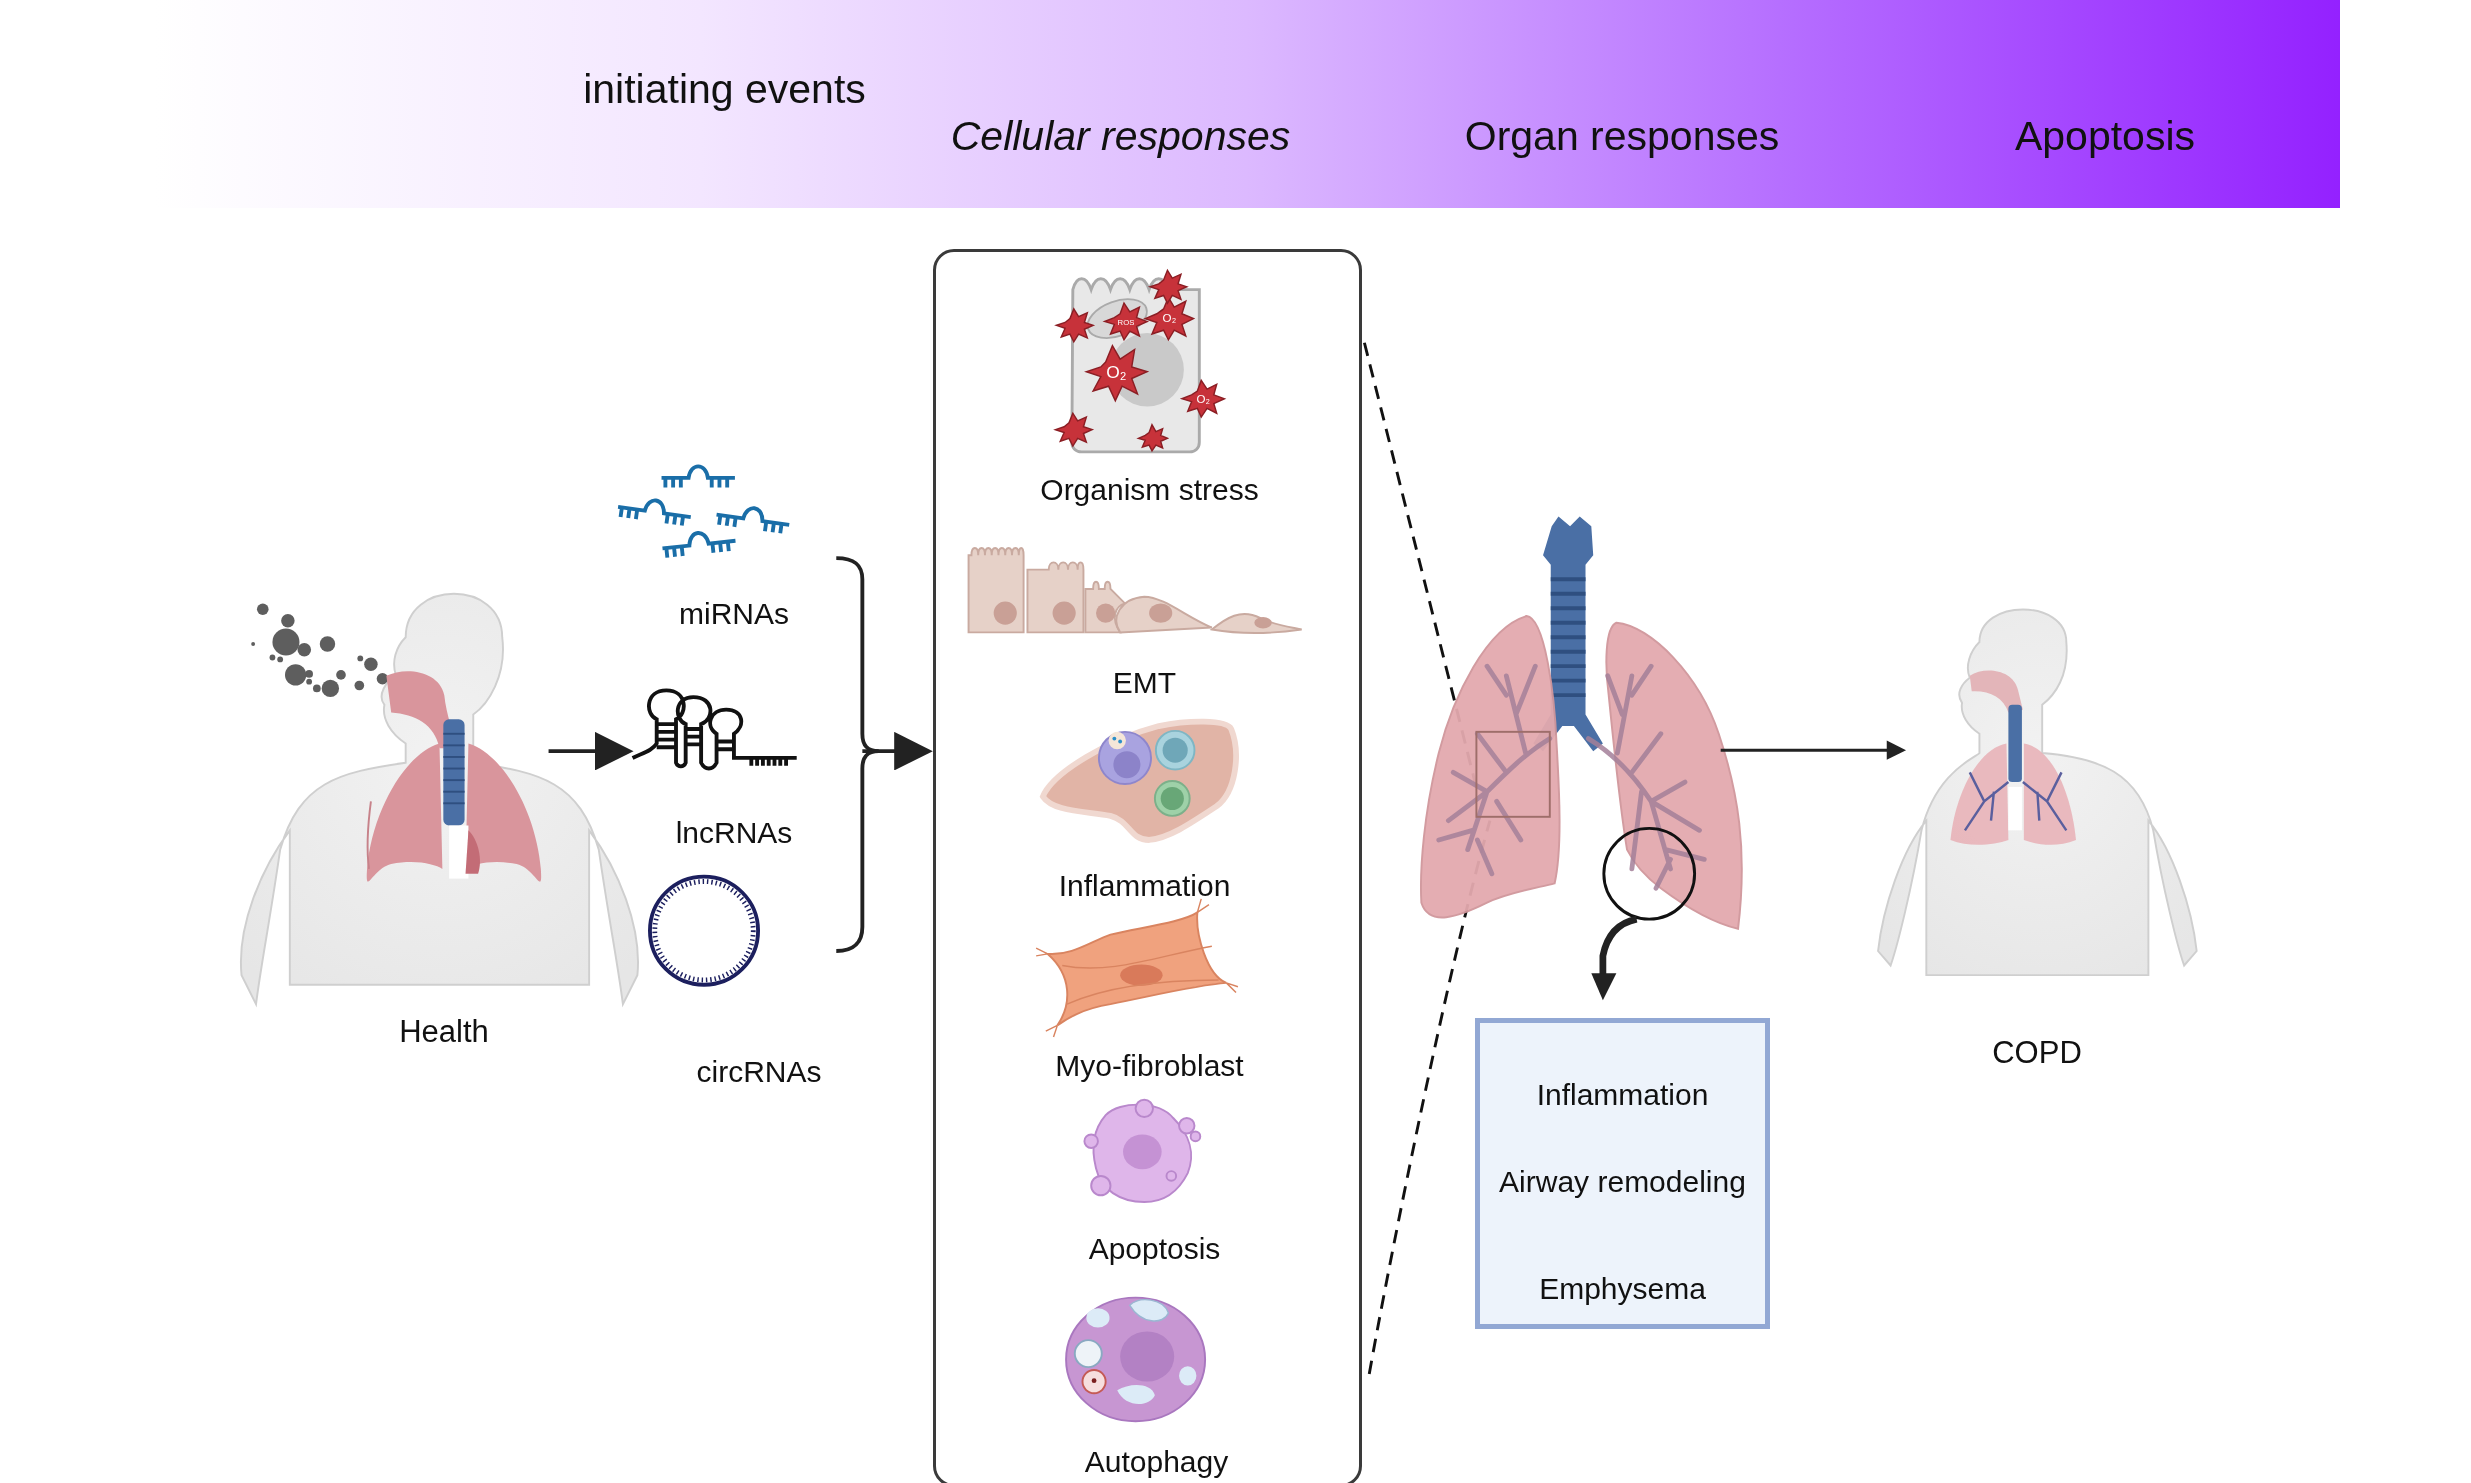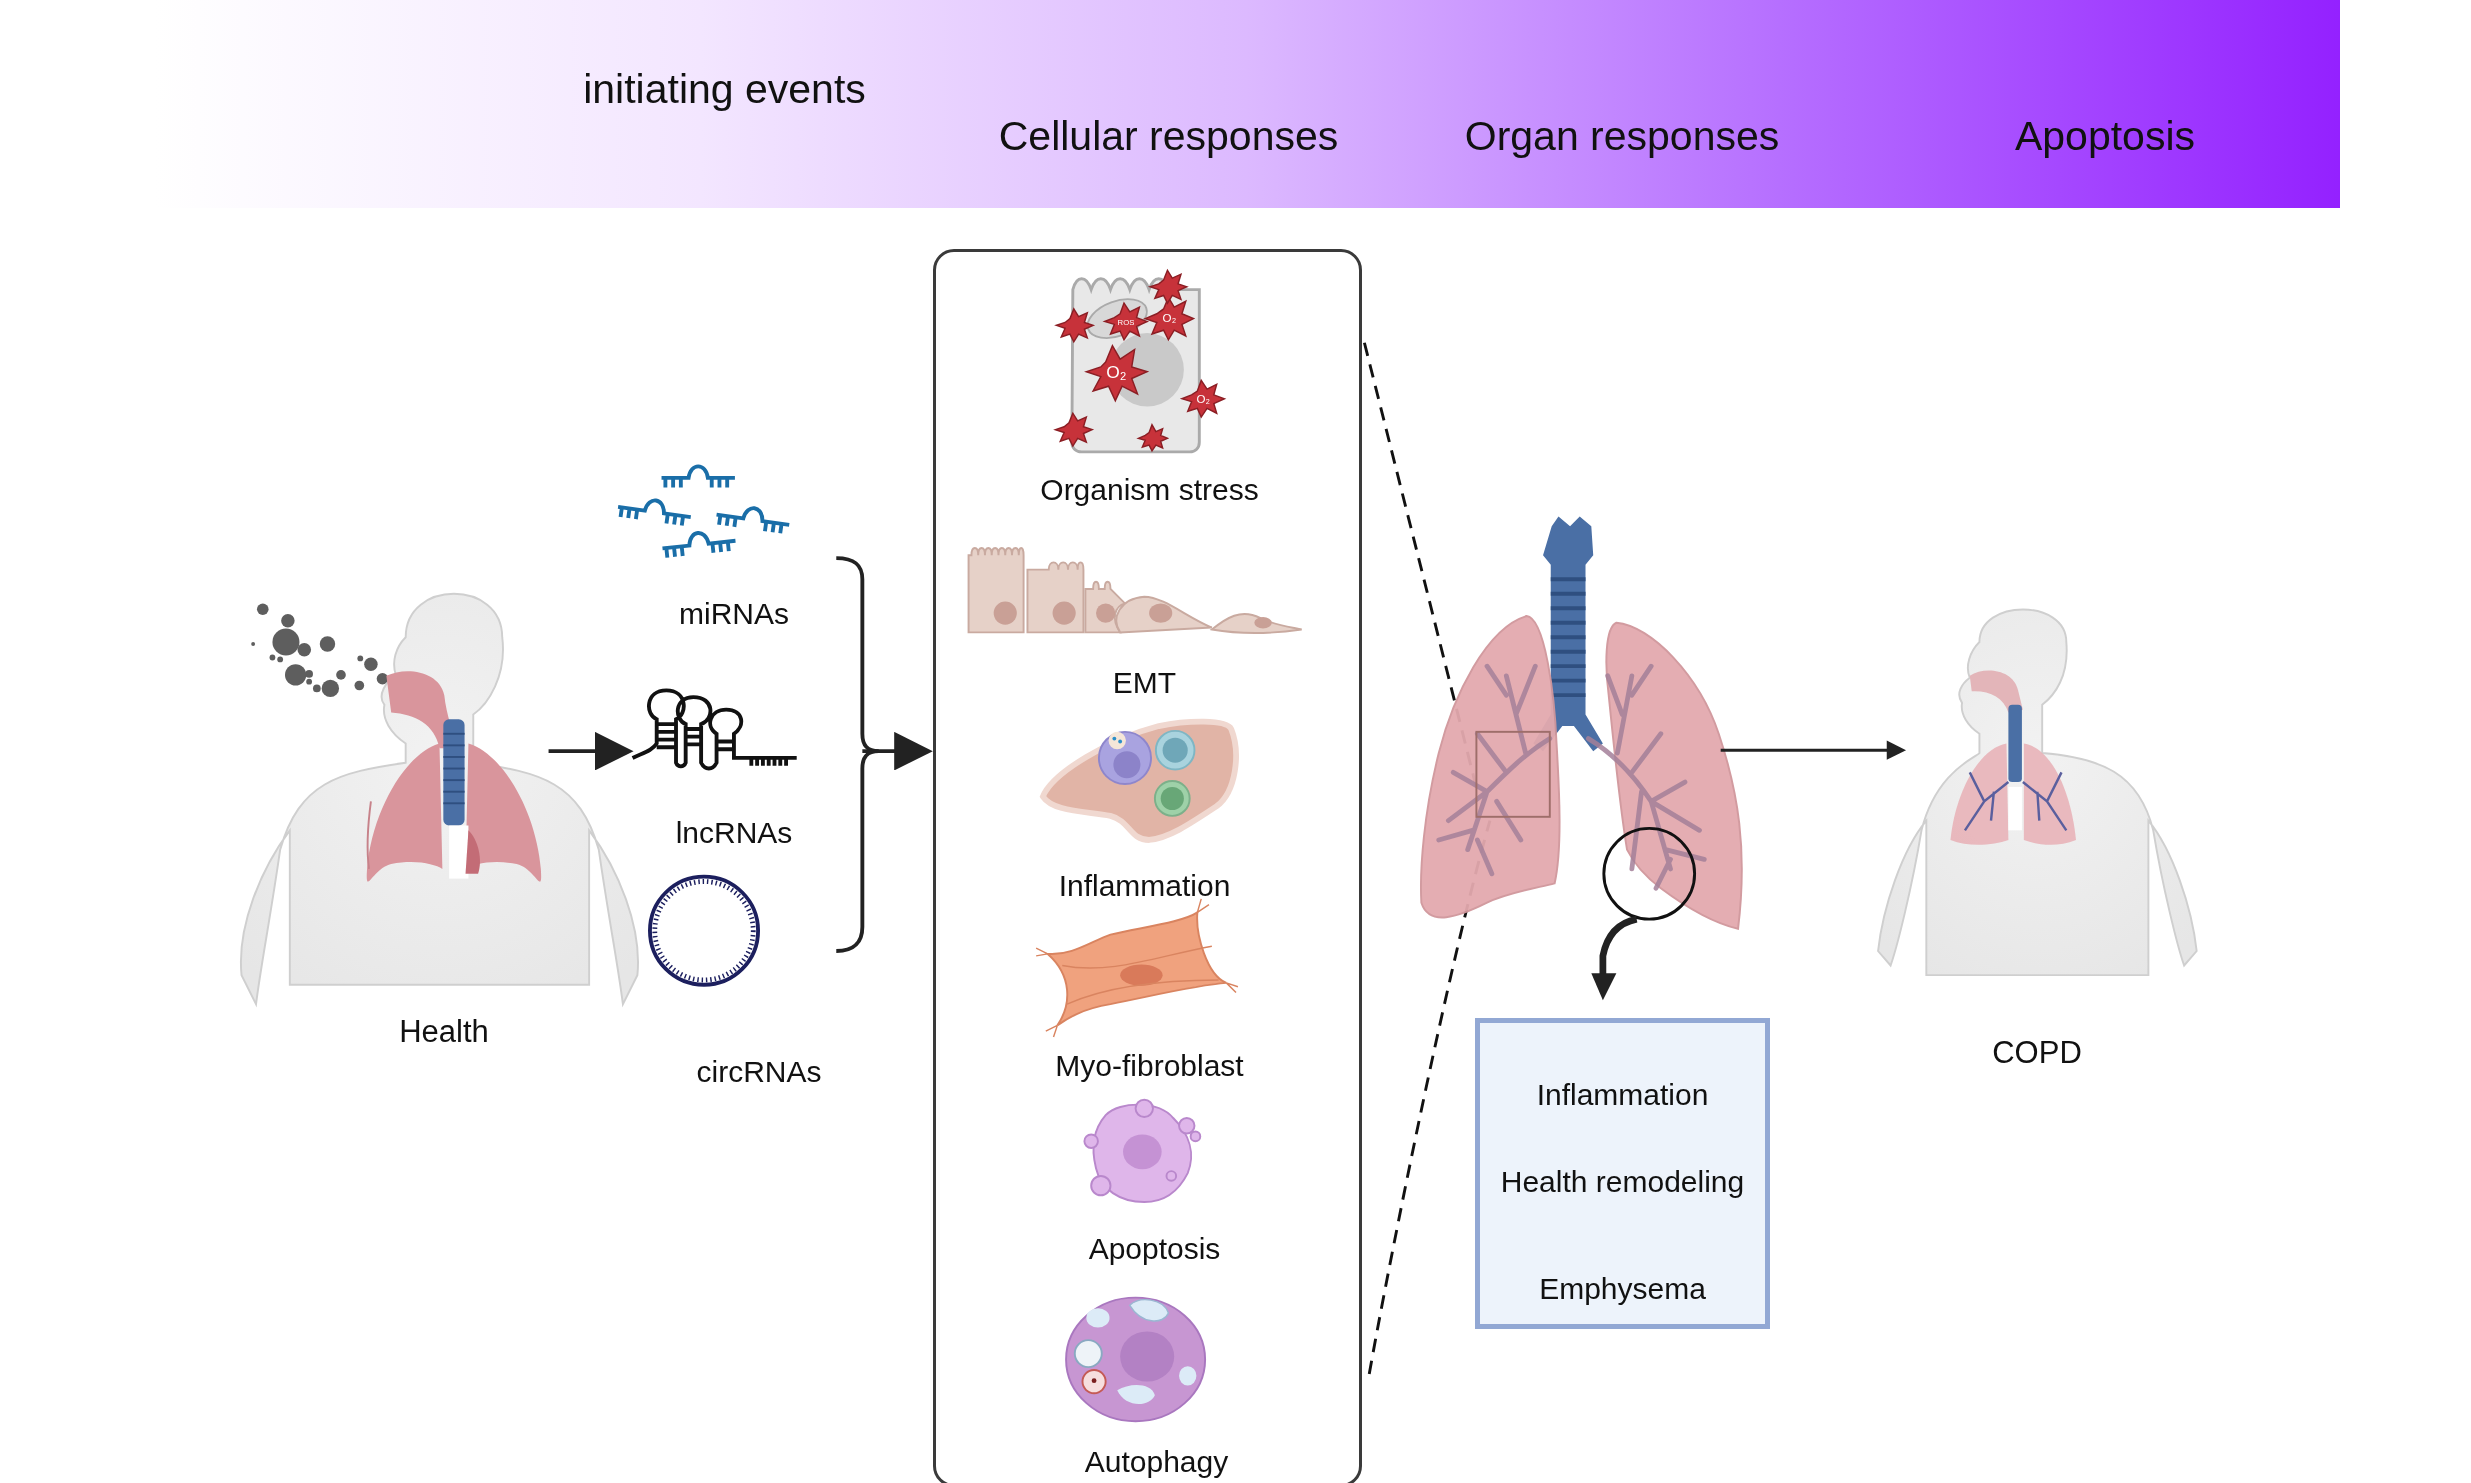--- a/index.html
+++ b/index.html
@@ -17,21 +17,21 @@
                  background:#edf3fb; border:5.8px solid #92a8d4; box-sizing:border-box; }
   .outcome-box .item { position:absolute; left:0; width:100%; text-align:center; font-size:30px; }
 </style>
 </head>
 <body>
 
 <div class="banner"></div>
 <div class="stage" style="left:541px; top:64px; width:367px;">
   <div>initiating events</div>
 </div>
-<div class="stage" style="left:956px; top:111px; width:425px;">Cellular responses</div>
+<div class="stage" style="left:908px; top:111px; width:425px;font-style:italic;">Cellular responses</div>
 <div class="stage" style="left:1419px; top:111px; width:406px;">Organ responses</div>
 <div class="stage" style="left:1960px; top:111px; width:290px;">Apoptosis</div>
 
 <svg class="fig" width="2472" height="1483" viewBox="0 0 2560 1536">
   <defs>
     <marker id="arrowhead" markerWidth="10" markerHeight="10" refX="6" refY="5" orient="auto" markerUnits="strokeWidth">
       <path d="M0,0 L10,5 L0,10 z" fill="#222"></path>
     </marker>
     <radialGradient id="bodyFade" cx="50%" cy="40%" r="70%">
       <stop offset="0%" stop-color="#f2f2f2"></stop>
@@ -270,16 +270,16 @@
 <div class="cell-panel"></div>
 <div class="label sm" style="left:966px; top:473px; width:367px;">Organism stress</div>
 <div class="label sm" style="left:966px; top:666px; width:357px;">EMT</div>
 <div class="label sm" style="left:966px; top:869px; width:357px;">Inflammation</div>
 <div class="label sm" style="left:966px; top:1049px; width:367px;">Myo-fibroblast</div>
 <div class="label sm" style="left:966px; top:1232px; width:377px;">Apoptosis</div>
 <div class="label sm" style="left:966px; top:1445px; width:381px;">Autophagy</div>
 
 <div class="outcome-box">
   <div class="item" style="top:55px;">Inflammation</div>
-  <div class="item" style="top:142px;">Health remodeling</div>
+  <div class="item" style="top:142px;">Airway remodeling</div>
   <div class="item" style="top:249px;">Emphysema</div>
 </div>
 
 
 </body></html>

